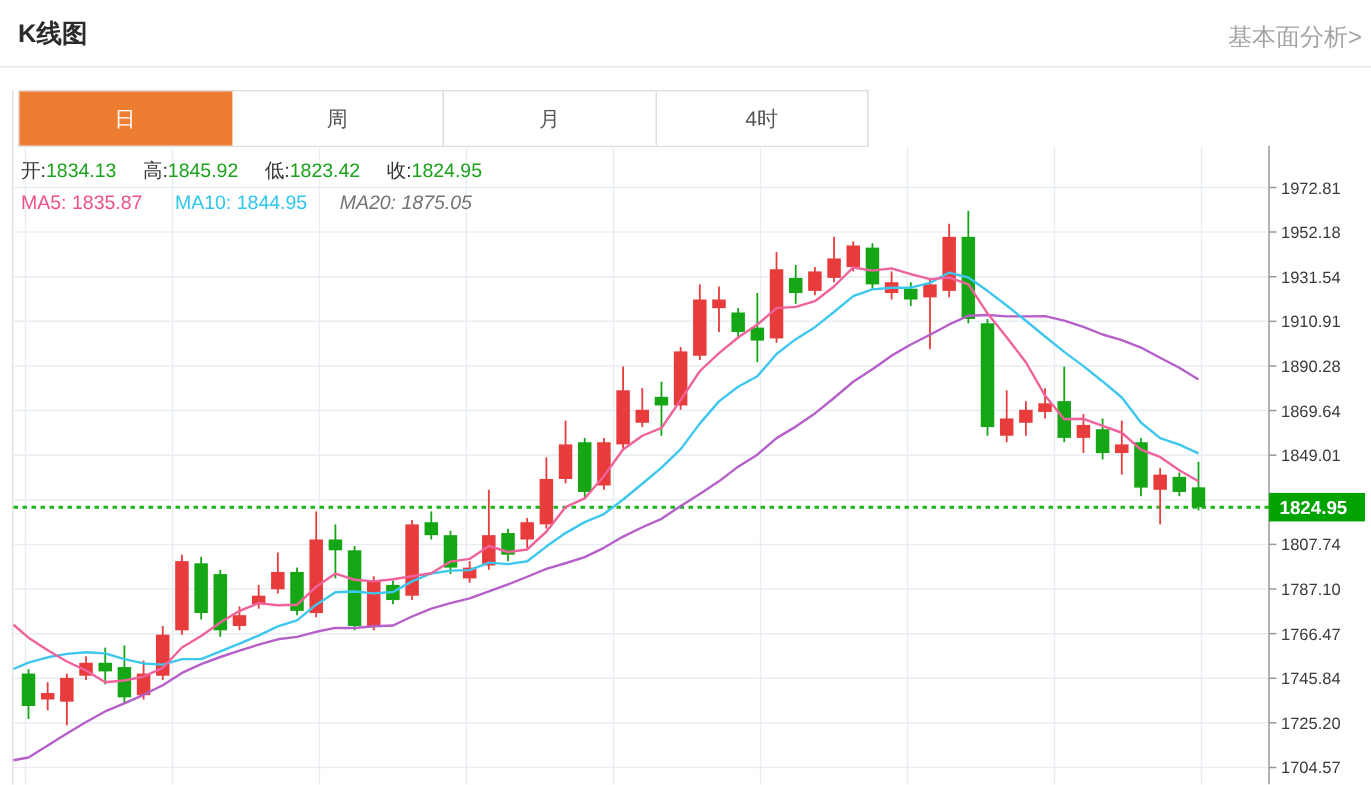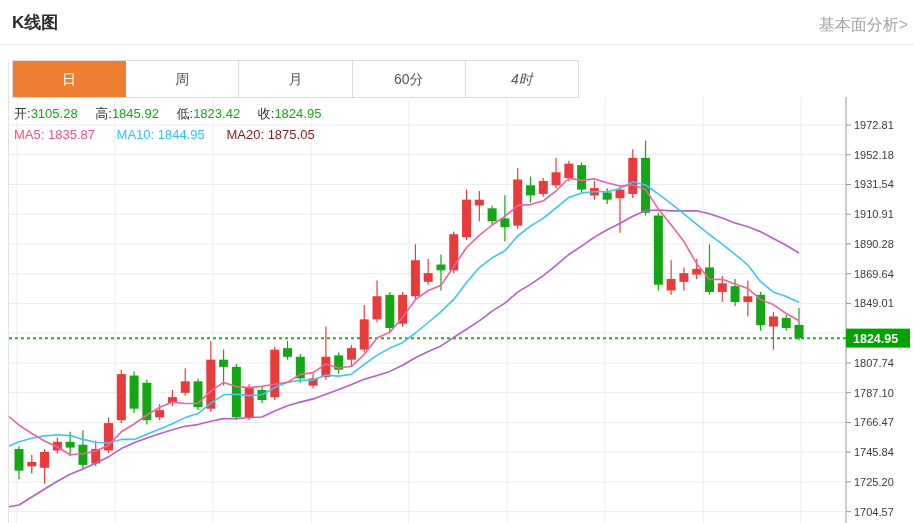--- a/index.html
+++ b/index.html
@@ -17,52 +17,51 @@
 
   
   .leftborder { position:absolute; left:8px; top:60px; width:0; height:463px;
                 border-left:1px solid #e2e2e2; }
 
   
   .tabbar { position:absolute; left:12px; top:60px; width:567px; height:38px;
             display:flex; border:1px solid #dcdcdc; background:#fff; }
   .tab { flex:1 1 0; text-align:center; line-height:36px; font-size:14px; color:#555;
          border-right:1px solid #dcdcdc; cursor:pointer; background:#fff; }
-  .tab:last-child { border-right:none;font-style:italic; }
+  .tab:last-child { border-right:none; }
   .tab.active { background:#ED7D31; color:#fff; border-color:#ED7D31; }
 
   
   .chart { position:absolute; left:0; top:97px; width:914px; height:426px; }
   .chart svg { display:block; }
   .l1 { position:absolute; left:14px; top:8px; font-size:13px; color:#333; white-space:nowrap; }
   .l1 .pair { margin-right:14px; }
   .l1 .val { color:#1CA21C; }
   .l2 { position:absolute; left:14px; top:30px; font-size:13px; white-space:nowrap; }
   .l2 .pair { margin-right:18px; }
   .ma5  { color:#F0508B;text-align:center; }
   .ma10 { color:#2EC6EE; }
-  .ma20 { color:#7f1d1d; }
+  .ma20 { color:#737373;font-style:italic; }
 </style>
 </head>
 <body>
 
 <div class="page">
 
   <div class="titlebar">
     <span class="title">K线图</span>
     <a class="flink">基本面分析&gt;</a>
   </div>
 
   <div class="leftborder"></div>
 
   <div class="tabbar">
     <div class="tab active">日</div>
     <div class="tab">周</div>
     <div class="tab">月</div>
-    <div class="tab">60分</div>
     <div class="tab">4时</div>
   </div>
 
   <div class="chart">
     <svg id="ksvg" width="914" height="426">
         <g>
           <line x1="17" y1="0" x2="17" y2="426" stroke="#E8EDF3" stroke-width="1"></line>
           <line x1="115" y1="0" x2="115" y2="426" stroke="#E8EDF3" stroke-width="1"></line>
           <line x1="213" y1="0" x2="213" y2="426" stroke="#E8EDF3" stroke-width="1"></line>
           <line x1="311" y1="0" x2="311" y2="426" stroke="#E8EDF3" stroke-width="1"></line>
@@ -371,21 +370,21 @@
         <polyline points="9.0,409.8 19.0,408.0 31.8,400.0 44.6,392.0 57.4,384.3 70.1,377.3 82.9,371.9 95.7,366.2 108.5,359.8 121.3,351.6 134.1,345.7 146.9,341.0 159.7,336.7 172.4,332.8 185.2,329.2 198.0,327.6 210.8,324.2 223.6,321.6 236.4,321.7 249.2,320.5 262.0,320.0 274.7,314.0 287.5,308.7 300.3,305.1 313.1,301.9 325.9,297.3 338.7,292.6 351.5,287.5 364.2,282.3 377.0,278.5 389.8,274.4 402.6,268.2 415.4,260.7 428.2,254.5 441.0,248.9 453.8,240.3 466.5,232.3 479.3,223.9 492.1,214.1 504.9,206.1 517.7,195.1 530.5,187.4 543.3,178.6 556.0,168.3 568.8,157.5 581.6,149.2 594.4,140.1 607.2,132.7 620.0,126.2 632.8,119.3 645.6,113.5 658.3,113.0 671.1,113.9 683.9,113.9 696.7,113.8 709.5,116.7 722.3,120.9 735.1,126.0 747.9,129.8 760.6,134.7 773.4,141.5 786.2,148.2 799.0,156.0" fill="none" stroke="#B55FC9" stroke-width="1.6" stroke-linejoin="round"></polyline>
         <polyline points="9.0,349.0 19.0,344.7 31.8,341.2 44.6,338.9 57.4,337.8 70.1,338.6 82.9,342.4 95.7,345.3 108.5,346.1 121.3,342.4 134.1,342.4 146.9,337.3 159.7,332.1 172.4,326.7 185.2,320.6 198.0,316.6 210.8,306.1 223.6,297.8 236.4,297.3 249.2,298.6 262.0,297.7 274.7,290.6 287.5,285.3 300.3,283.4 313.1,283.1 325.9,278.1 338.7,279.1 351.5,277.2 364.2,267.4 377.0,258.4 389.8,251.1 402.6,245.7 415.4,236.0 428.2,225.5 441.0,214.7 453.8,202.4 466.5,185.4 479.3,170.6 492.1,160.8 504.9,153.8 517.7,139.0 530.5,129.1 543.3,121.1 556.0,111.0 568.8,100.4 581.6,95.9 594.4,94.8 607.2,94.8 620.0,91.6 632.8,84.7 645.6,88.0 658.3,96.9 671.1,106.7 683.9,116.8 696.7,127.3 709.5,137.6 722.3,147.1 735.1,157.3 747.9,168.0 760.6,184.7 773.4,195.1 786.2,199.4 799.0,205.3" fill="none" stroke="#3EC7EE" stroke-width="1.6" stroke-linejoin="round"></polyline>
         <polyline points="9.0,319.5 19.0,328.1 31.8,336.5 44.6,344.0 57.4,350.0 70.1,357.8 82.9,356.7 95.7,354.1 108.5,348.3 121.3,334.7 134.1,327.0 146.9,318.0 159.7,310.2 172.4,305.1 185.2,306.5 198.0,306.2 210.8,294.1 223.6,285.4 236.4,289.5 249.2,290.6 262.0,289.2 274.7,287.2 287.5,285.2 300.3,277.4 313.1,275.6 325.9,267.0 338.7,271.0 351.5,269.3 364.2,257.5 377.0,241.1 389.8,235.3 402.6,220.3 415.4,202.7 428.2,193.5 441.0,188.3 453.8,169.6 466.5,150.5 479.3,138.4 492.1,128.0 504.9,119.4 517.7,108.4 530.5,107.6 543.3,103.8 556.0,94.0 568.8,81.3 581.6,83.4 594.4,81.9 607.2,85.7 620.0,89.1 632.8,88.0 645.6,92.6 658.3,111.9 671.1,127.8 683.9,144.5 696.7,166.7 709.5,182.5 722.3,182.2 735.1,186.9 747.9,191.5 760.6,202.7 773.4,207.6 786.2,216.5 799.0,223.8" fill="none" stroke="#F0629B" stroke-width="1.6" stroke-linejoin="round"></polyline>
         <g>
           <rect x="846" y="231.62540399999986" width="64" height="19" fill="#00A300"></rect>
           <text x="853" y="245.62540399999986" font-size="12.5" font-weight="bold" fill="#ffffff">1824.95</text>
         </g>
       </svg>
 
     <div class="l1">
-      <span class="pair"><span class="lab">开:</span><span class="val">3105.28</span></span>
+      <span class="pair"><span class="lab">开:</span><span class="val">1834.13</span></span>
       <span class="pair"><span class="lab">高:</span><span class="val">1845.92</span></span>
       <span class="pair"><span class="lab">低:</span><span class="val">1823.42</span></span>
       <span class="pair"><span class="lab">收:</span><span class="val">1824.95</span></span>
     </div>
 
     <div class="l2">
       <span class="pair ma5"><span>MA5:</span> <span>1835.87</span></span>
       <span class="pair ma10"><span>MA10:</span> <span>1844.95</span></span>
       <span class="pair ma20"><span>MA20:</span> <span>1875.05</span></span>
     </div>

